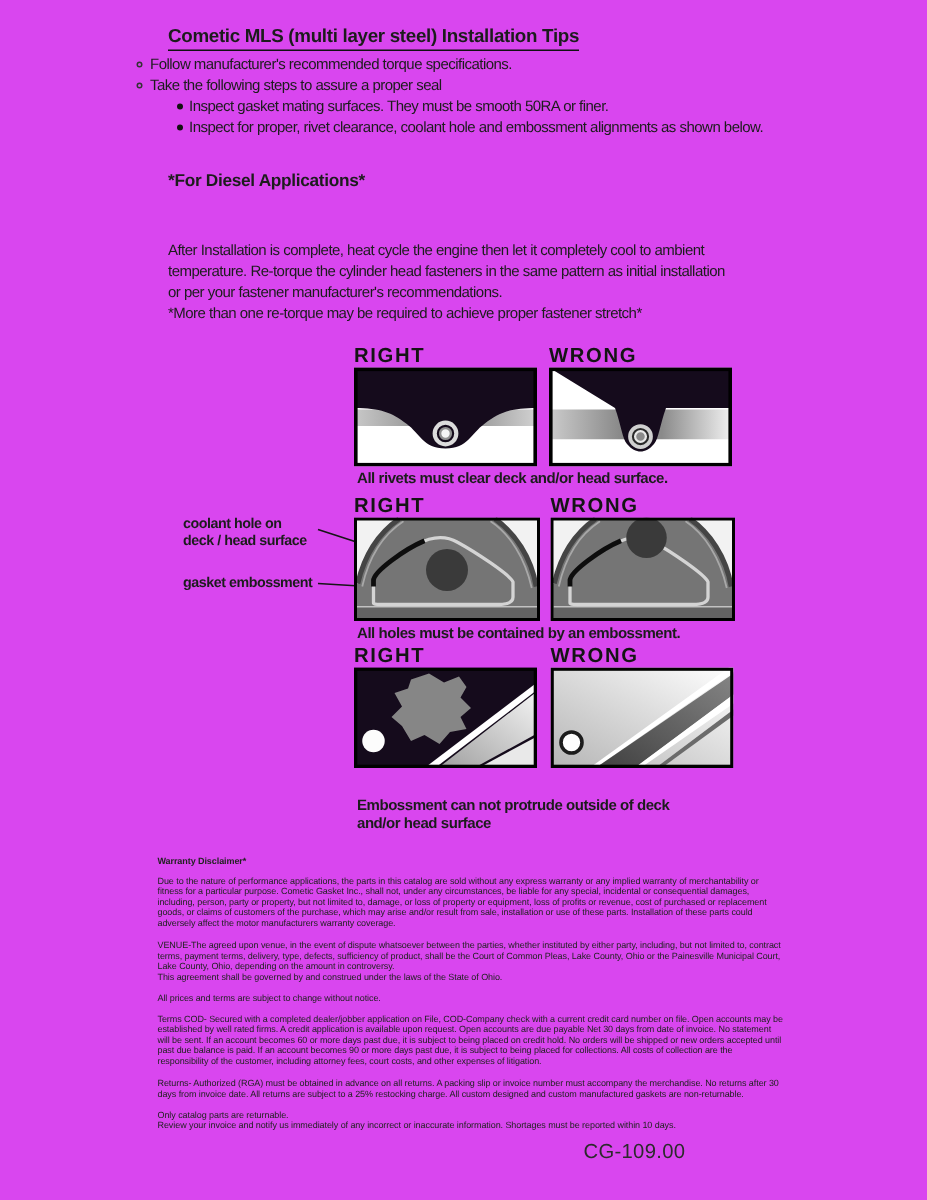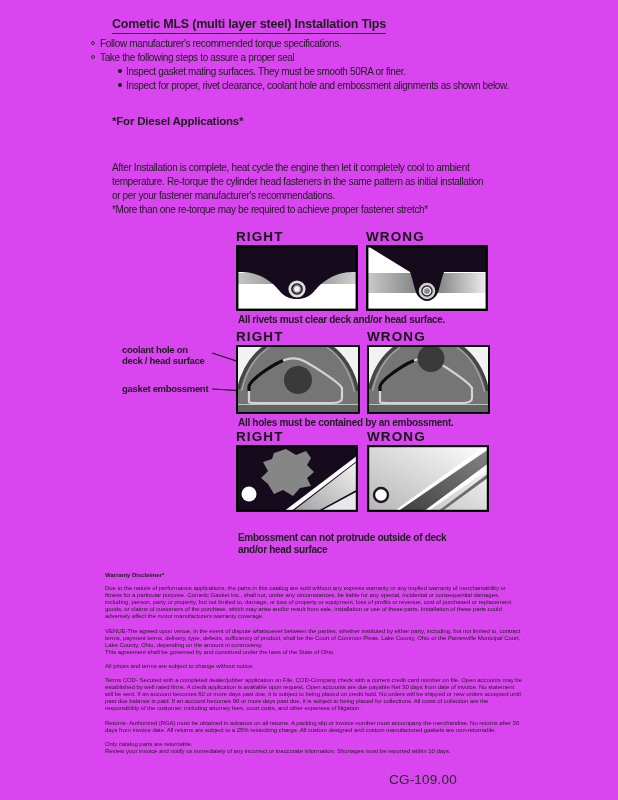--- a/index.html
+++ b/index.html
@@ -40,21 +40,21 @@
   .fig-label { font-size:13.5px; font-weight:bold; letter-spacing:1.1px; color:#141414; text-align:left; }
   .fig-caption { font-size:10px; font-weight:bold; letter-spacing:-0.3px; white-space:pre-line; line-height:11.5px; }
   .fig-box { display:block; }
   .annot { font-size:9.5px; font-weight:600; letter-spacing:-0.3px; text-align:left; white-space:pre-line; line-height:11px; }
 
   
   #disclaimer { left:105px; top:572px; width:417px; font-size:6px; line-height:7.1px; letter-spacing:-0.05px; color:#222; }
   #disclaimer .dh { font-weight:bold; margin-bottom:6px; }
   #disclaimer p { margin-bottom:7px; white-space:pre-line; }
 
-  #footer-code { left:389px; top:760px; font-size:13.5px; color:#2b2b2b; letter-spacing:0.2px;margin-top:12px; }
+  #footer-code { left:389px; top:760px; font-size:13.5px; color:#2b2b2b; letter-spacing:0.2px; }
 </style>
 </head>
 <body>
 
 <div id="page">
 
   <div id="title" class="abs">Cometic MLS (multi layer steel) Installation Tips</div>
 
   <div id="tips" class="abs">
     <div class="tip-row">

